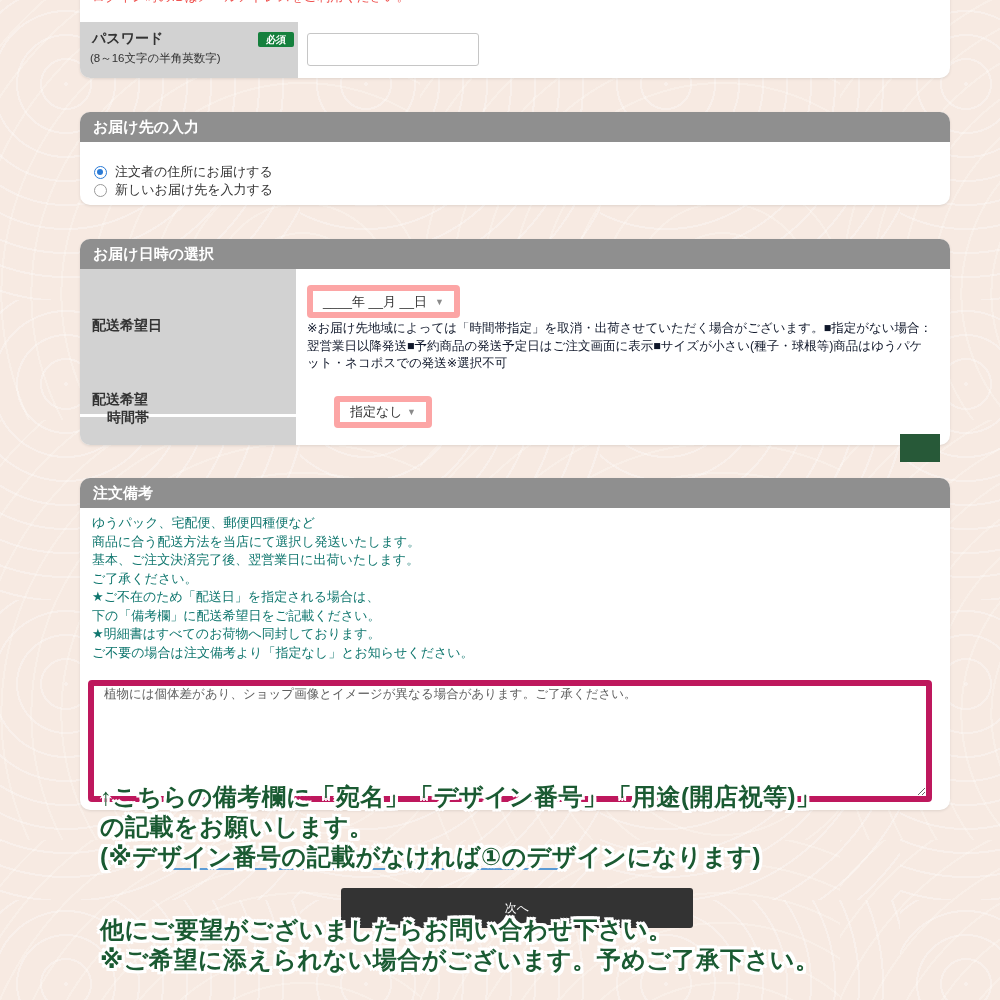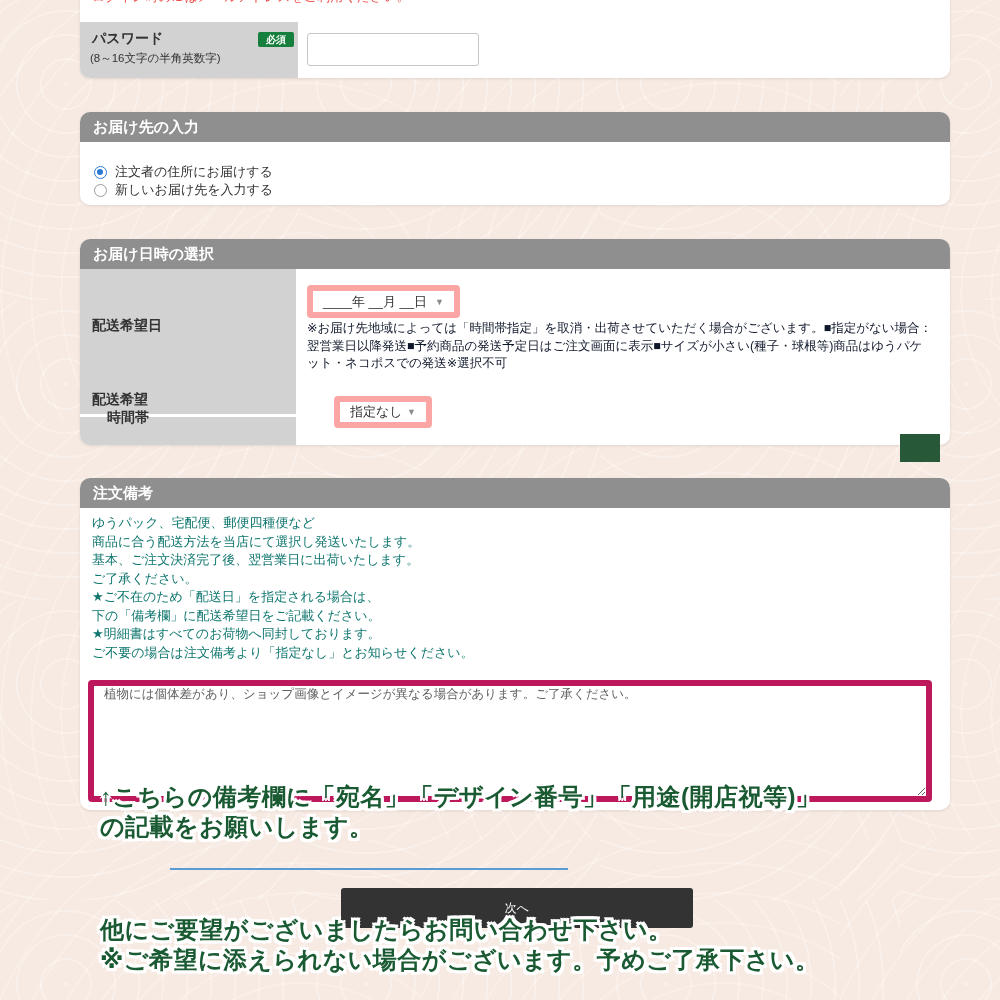--- a/index.html
+++ b/index.html
@@ -172,16 +172,17 @@
   </div>
 
   <button class="next-btn">
     <span>次へ</span>
   </button>
 
   <div class="link-remnant"></div>
 
   <div class="overlay-line" id="ov1">↑こちらの備考欄に「宛名」「デザイン番号」「用途(開店祝等)」</div>
   <div class="overlay-line" id="ov2">の記載をお願いします。</div>
+  <div class="overlay-line" id="ov3">(※デザイン番号の記載がなければ①のデザインになります)</div>
   <div class="overlay-line" id="ov4">他にご要望がございましたらお問い合わせ下さい。</div>
   <div class="overlay-line" id="ov5">※ご希望に添えられない場合がございます。予めご了承下さい。</div>
 
 </div>
 
 </body></html>

